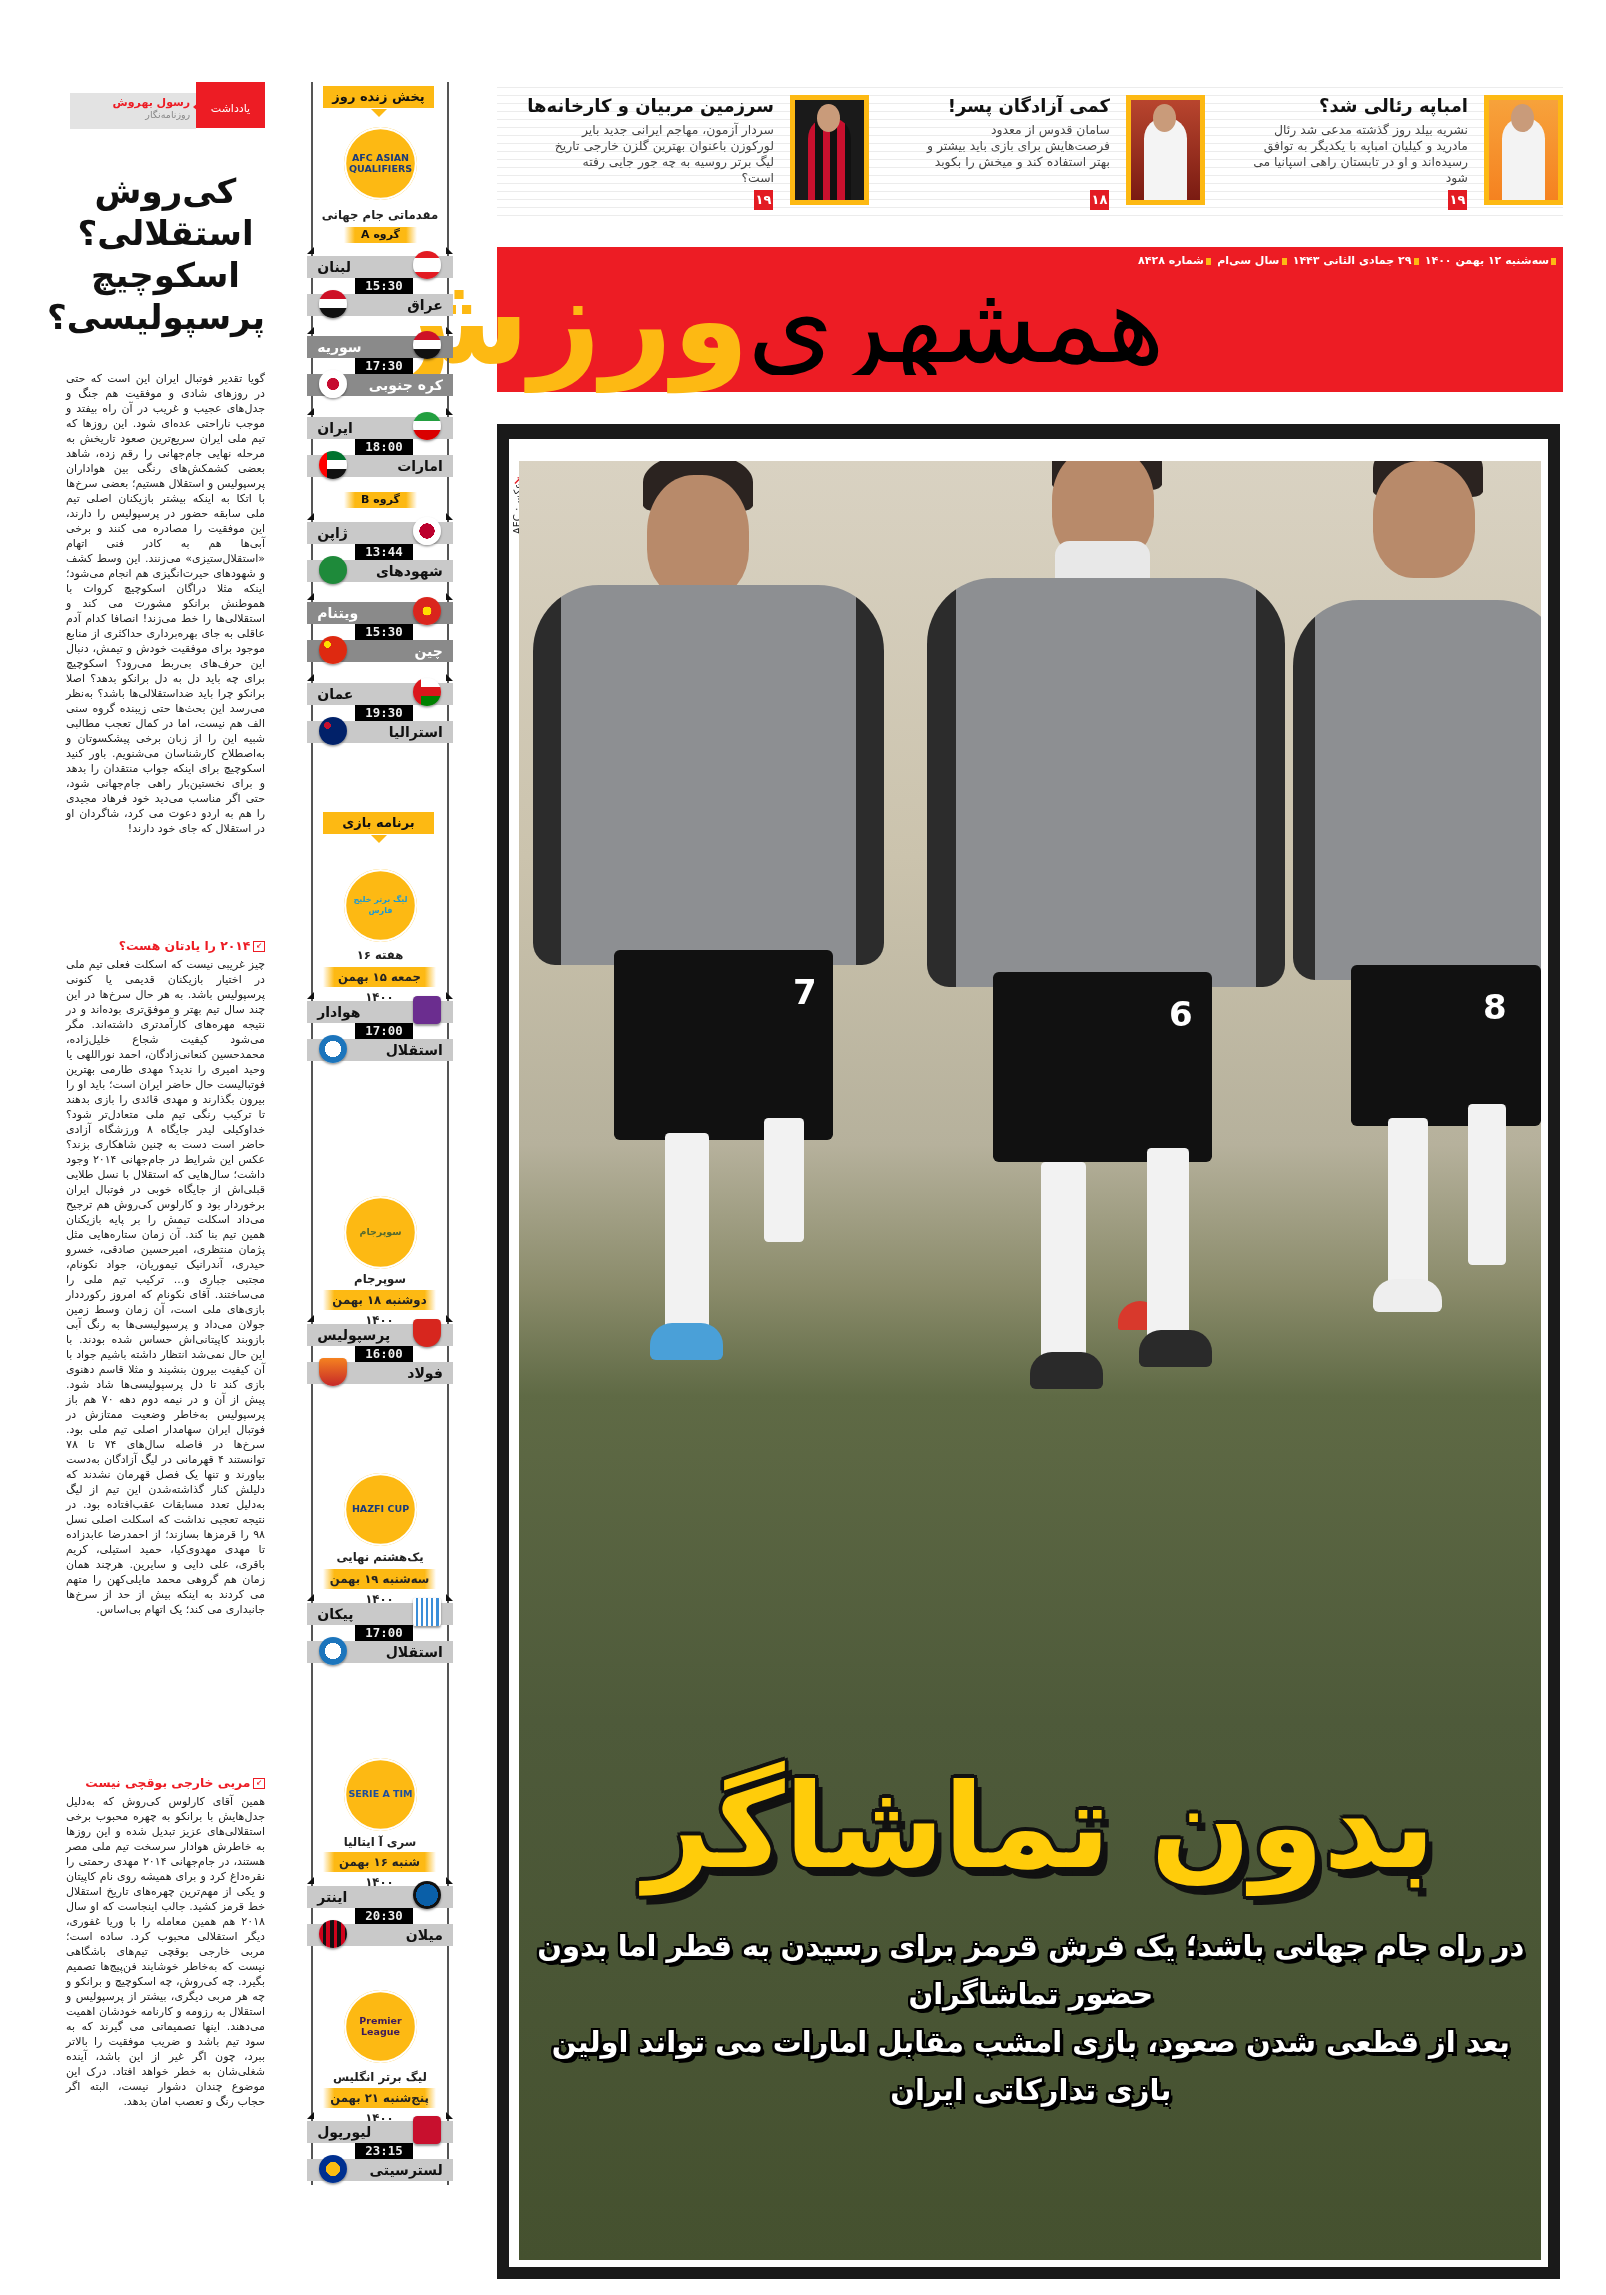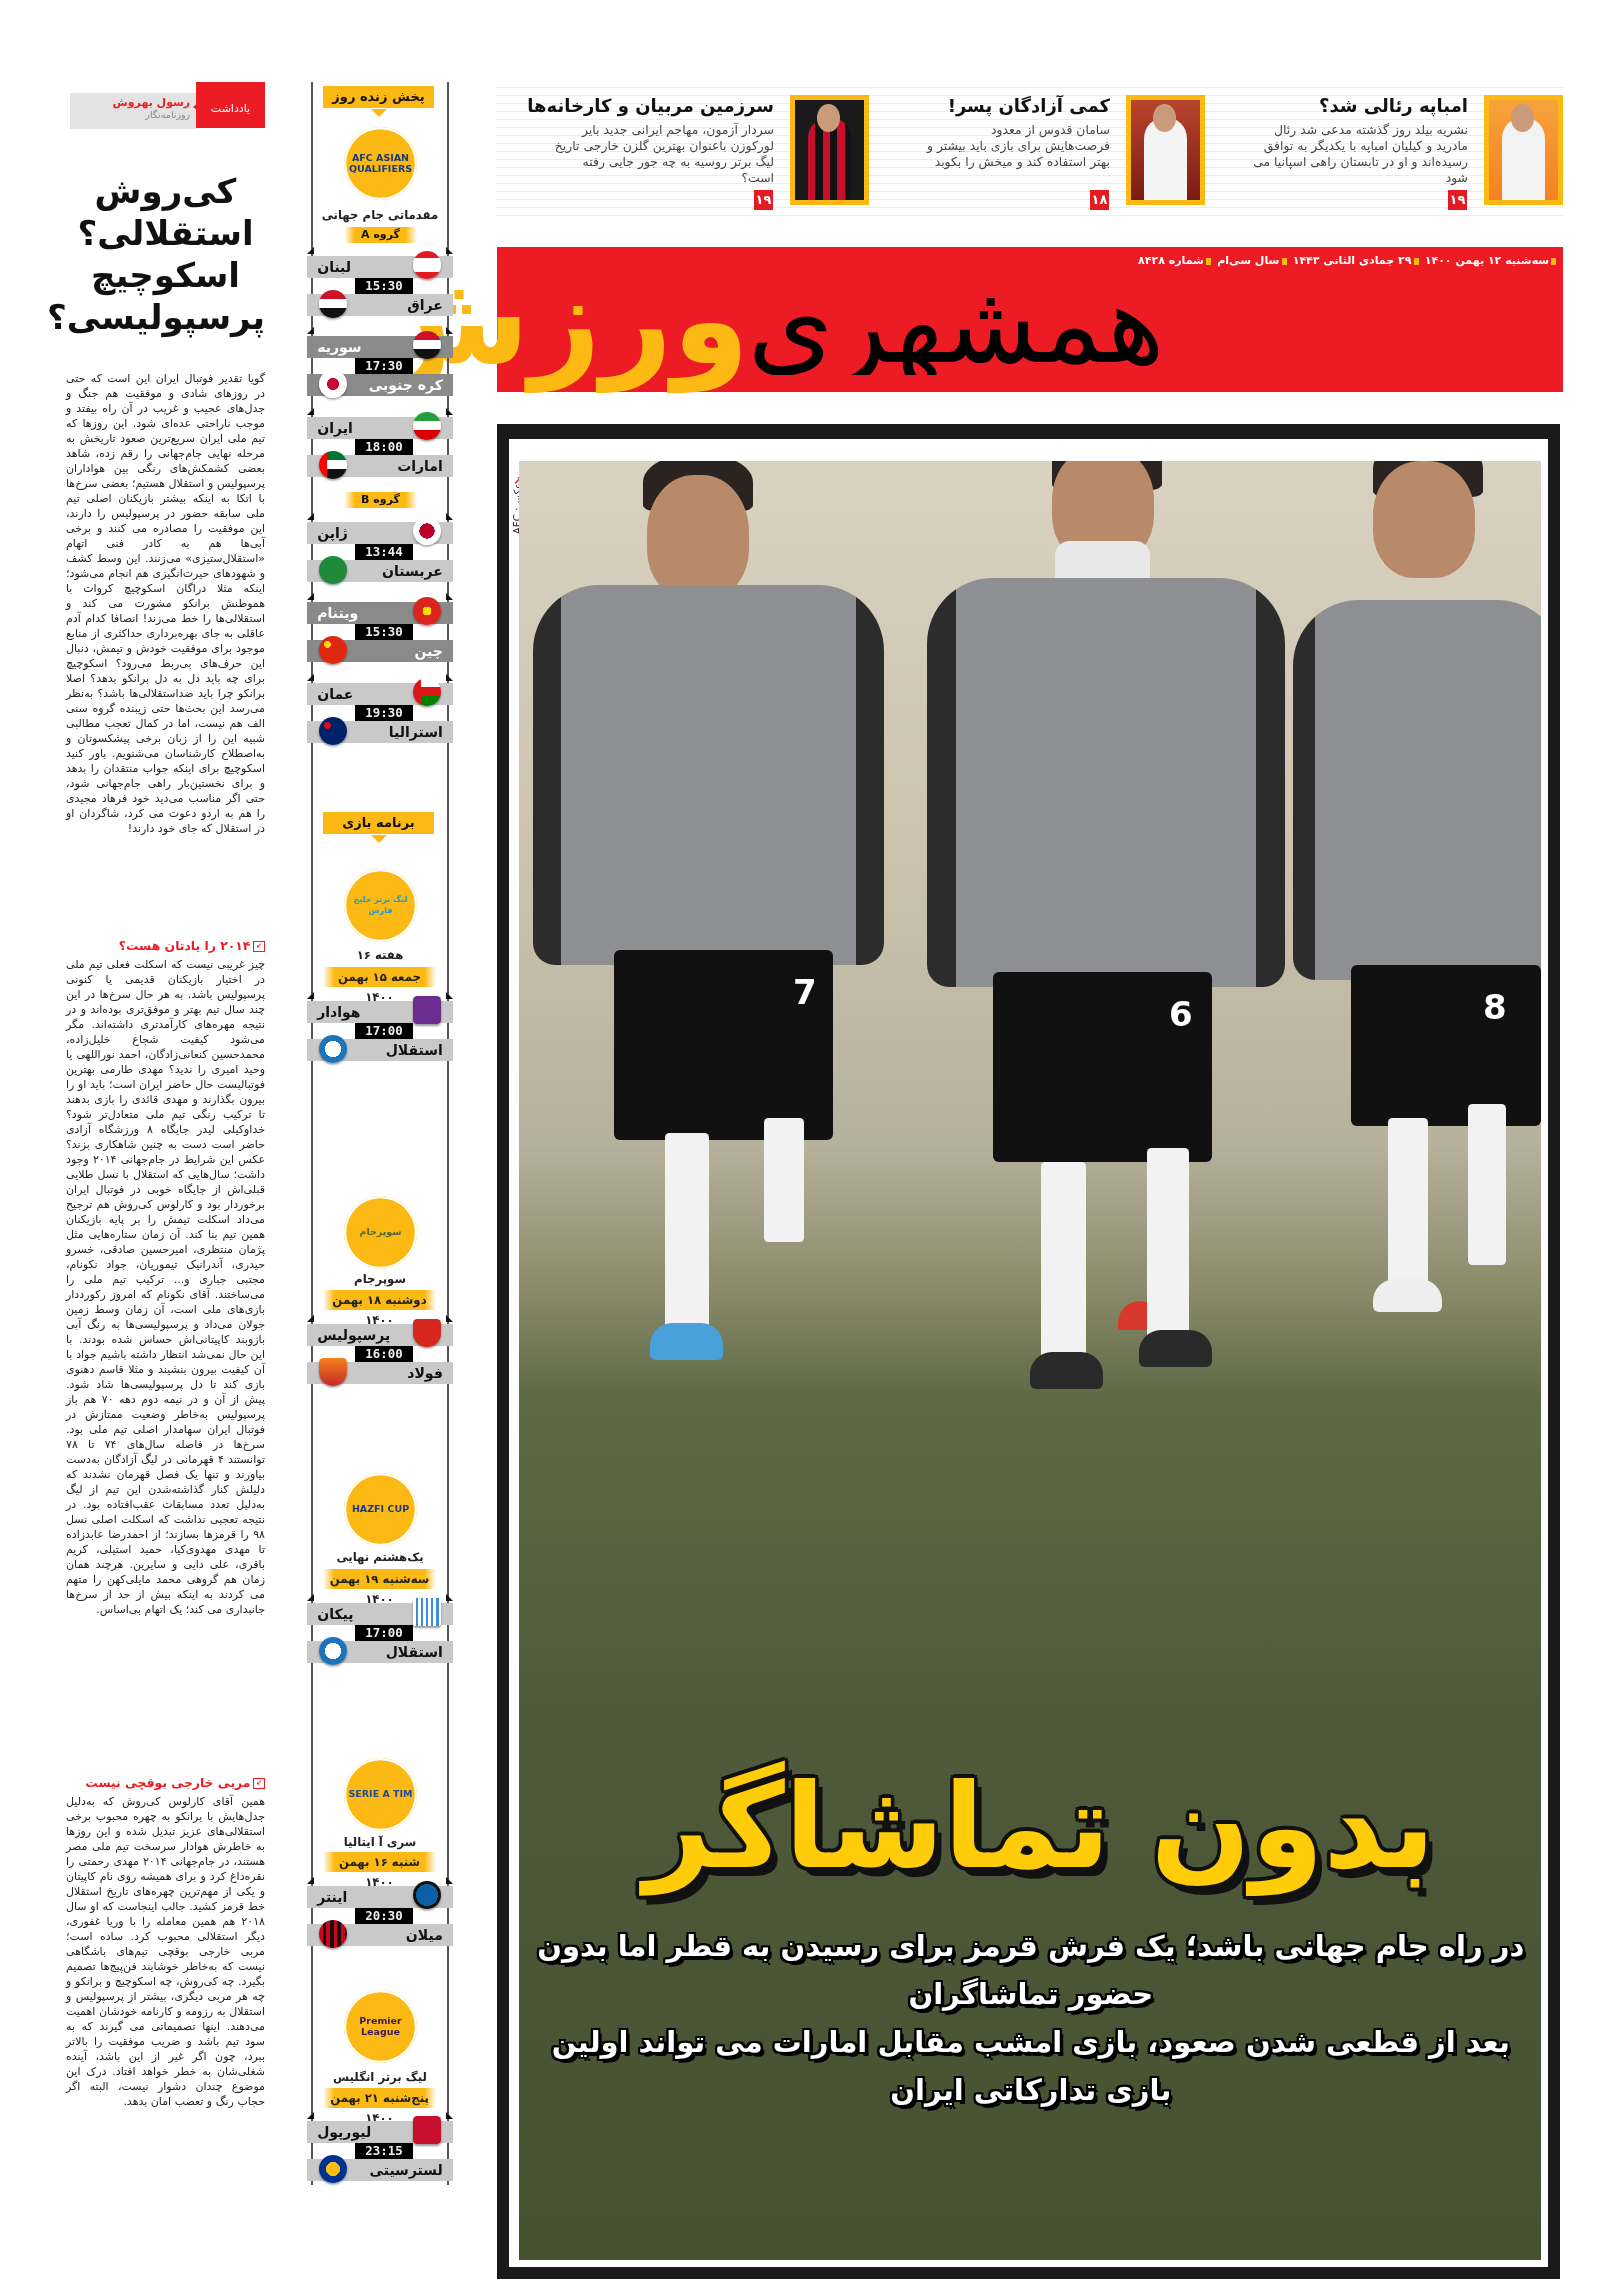--- a/index.html
+++ b/index.html
@@ -245,21 +245,21 @@
 
   <div class="match" style="top:431px;">
     <div class="ear-l"></div>
       <div class="ear-r"></div>
     <div class="bar home">
         <span class="tname">ژاپن</span>
         <div class="flag" style="background:radial-gradient(circle,#bc002d 0 38%,#fff 39%);"></div>
       </div>
     <div class="time">13:44</div>
     <div class="bar away">
-        <span class="tname">عربستان</span>
+        <span class="tname">شهودهای</span>
         <div class="flag" style="background:#1e8a3a;"></div>
       </div>
   </div>
   <div class="match" style="top:511px;">
     <div class="ear-l"></div>
       <div class="ear-r"></div>
     <div class="bar home dark">
         <span class="tname">ویتنام</span>
         <div class="flag" style="background:radial-gradient(circle,#ffdd00 0 22%,#da251d 23%);"></div>
       </div>

